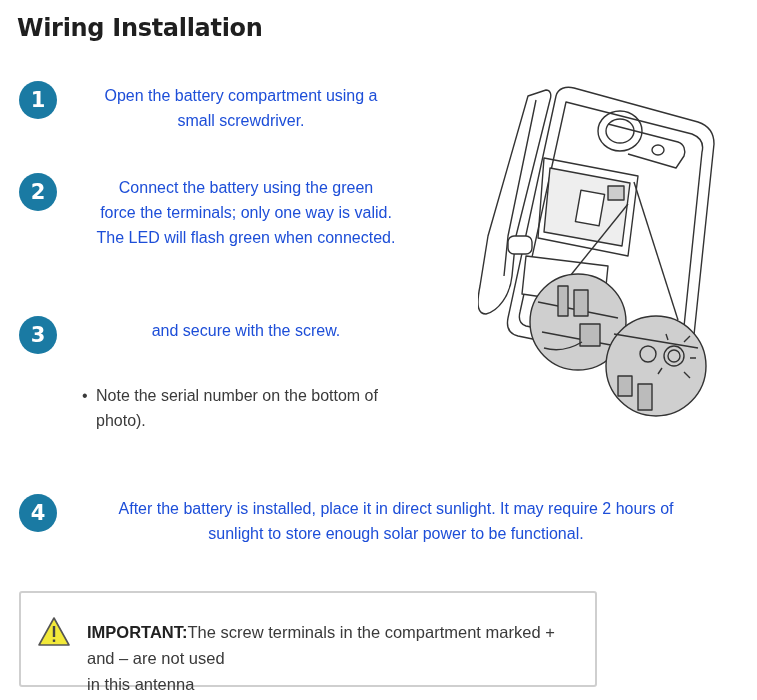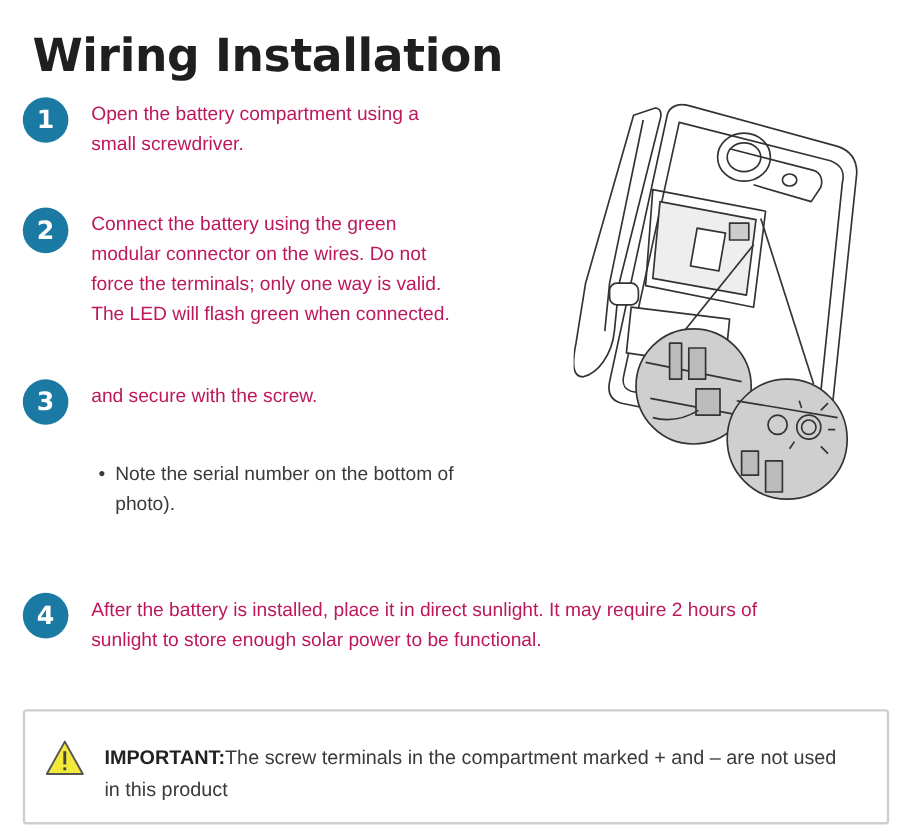--- a/index.html
+++ b/index.html
@@ -1,29 +1,29 @@
 <!DOCTYPE html>
 <html><head>
 <meta charset="utf-8">
 <style>
   html, body { margin:0; padding:0; background:#ffffff; }
   body { width:757px; height:700px; position:relative; overflow:hidden;
          font-family:"Liberation Sans", sans-serif; color:#333333; }
-  .title { position:absolute; left:17px; top:14px; margin:10px; font-size:38px; font-weight:normal;
+  .title { position:absolute; left:17px; top:14px; margin:0; font-size:24px; font-weight:normal;
            color:#1f1f1f; letter-spacing:-0.3px; font-family:"DejaVu Sans", sans-serif; font-weight:600; }
   .step { position:absolute; left:19px; }
   .badge { position:absolute; left:0; top:0; width:38px; height:38px; border-radius:50%;
            background:#1a7aa3; color:#fff; font-weight:bold; font-size:21px; text-align:center;
            line-height:38px; font-family:"DejaVu Sans", sans-serif; }
-  .step-text { position:absolute; left:57px; top:2px; font-size:16px; line-height:25px; color:#be185d;
-               font-family:"Liberation Sans", sans-serif; }
+  .step-text { position:absolute; left:57px; top:2px; font-size:16px; line-height:25px; color:#1d4ed8;
+               font-family:"Liberation Sans", sans-serif;text-align:center; }
   .bullet { position:absolute; font-size:16px; line-height:25px; color:#3a3a3a; }
   .bullet .dot { position:absolute; left:-14px; top:0; }
   .illustration { position:absolute; left:478px; top:86px; width:240px; height:350px; }
-  .note { position:absolute; left:19px; top:591px; width:722px; height:96px; box-sizing:border-box;
+  .note { position:absolute; left:19px; top:591px; width:578px; height:96px; box-sizing:border-box;
           border:2px solid #cfcfcf; border-radius:3px; background:#fff; }
   .warn-icon { position:absolute; left:16px; top:23px; width:34px; height:32px; }
   .note-text { position:absolute; left:66px; top:26px; right:10px; font-size:16.5px; line-height:26px; color:#3a3a3a; }
   .note-text b { color:#222; }
 </style>
 </head>
 <body>
 
 <h1 class="title">Wiring Installation</h1>
 
@@ -32,21 +32,20 @@
   <div class="step-text" style="width:330px;">
     <div>Open the battery compartment using a</div>
     <div>small screwdriver.</div>
   </div>
 </div>
 
 <div class="step" style="top:173px;">
   <div class="badge">2</div>
   <div class="step-text" style="width:340px;">
     <div>Connect the battery using the green</div>
-    <div>modular connector on the wires. Do not</div>
     <div>force the terminals; only one way is valid.</div>
     <div>The LED will flash green when connected.</div>
   </div>
 </div>
 
 <div class="step" style="top:316px;">
   <div class="badge">3</div>
   <div class="step-text" style="width:340px;">
     <div>and secure with the screw.</div>
   </div>
@@ -109,15 +108,15 @@
 </div>
 
 <div class="note">
   <svg class="warn-icon" viewBox="0 0 34 32">
     <path d="M 17 2 L 32 29 L 2 29 Z" fill="#f2e93a" stroke="#555" stroke-width="1.6" stroke-linejoin="round"></path>
     <rect x="15.8" y="10" width="2.4" height="11" fill="#444"></rect>
     <rect x="15.8" y="23.5" width="2.4" height="2.4" fill="#444"></rect>
   </svg>
   <div class="note-text">
     <b>IMPORTANT:</b><span>The screw terminals in the compartment marked + and – are not used</span><br>
-    <span>in this product</span>
+    <span>in this antenna</span>
   </div>
 </div>
 
 </body></html>

